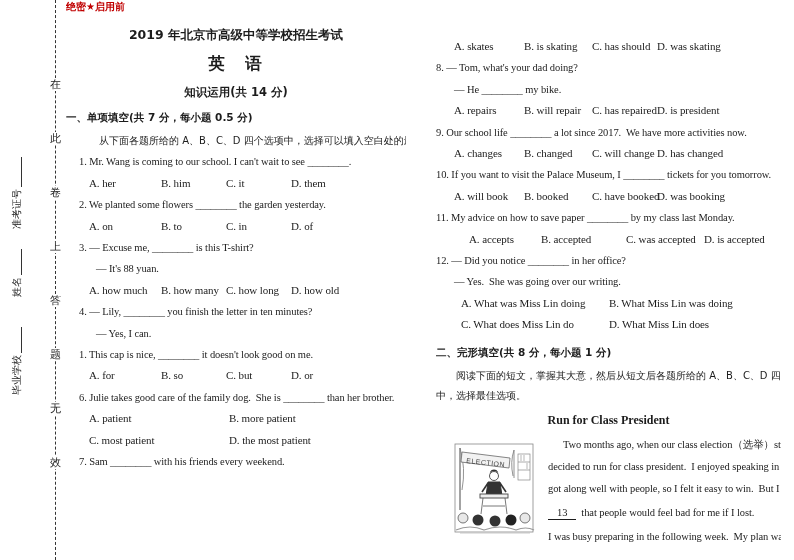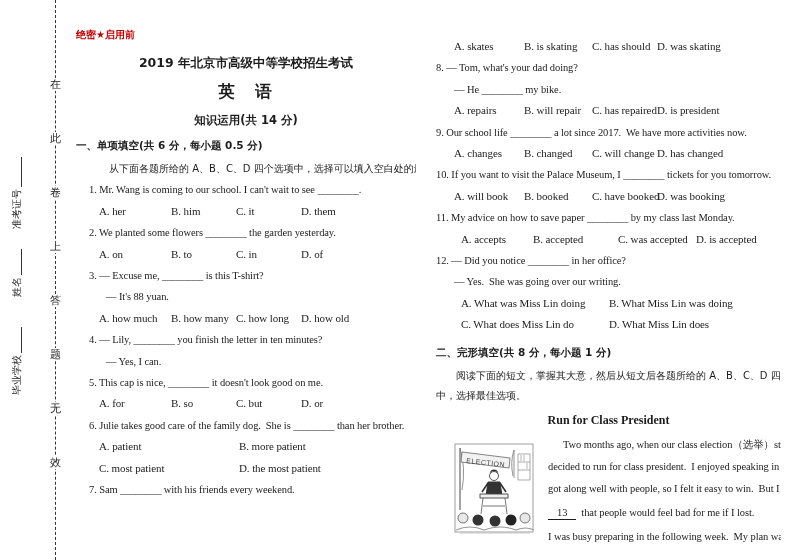--- a/index.html
+++ b/index.html
@@ -9,41 +9,41 @@
   
   .seal-margin { position:absolute; left:0; top:0; width:56px; height:560px; }
   .seal-dash-line { position:absolute; left:55px; top:0; height:560px; width:0; border-left:1px dashed #333; }
   .seal-char { position:absolute; left:49px; width:13px; text-align:center; font-size:11px; color:#222; background:#fff; line-height:13px; }
   .seal-field { position:absolute; display:flex; align-items:center; transform:rotate(-90deg); white-space:nowrap; font-size:10px; color:#222; }
   .seal-underline { display:inline-block; border-bottom:1px solid #333; height:10px; margin-left:2px; }
   .w-lg { width:30px; } .w-md { width:26px; }
 
   
   .col { position:absolute; top:0; overflow:hidden; }
-  .col-left  { left:76px;  width:340px; padding-top:28px; height:560px; }
+  .col-left  { left:66px;  width:340px; height:560px; }
   .col-right { left:436px; width:345px; padding-top:36px; height:560px; }
 
   .line { white-space:pre; font-size:10.5px; line-height:21.4px; letter-spacing:-0.1px; }
   .zh   { font-family:"DejaVu Sans","Liberation Sans",sans-serif; }
 
   .secrecy { font-size:10px; color:#c00000; font-weight:bold; line-height:14px; margin-bottom:8px; }
   .exam-title { text-align:center; font-weight:bold; font-size:12.5px; line-height:26px; margin-top:2px; }
   .subject-title { text-align:center; font-weight:bold; font-size:16.5px; line-height:32px; letter-spacing:2px; }
   .section-title { text-align:center; font-weight:bold; font-size:11.5px; line-height:25px; }
   .part-heading { font-weight:bold; font-size:10.5px; line-height:25px; }
   .instruction { font-size:10px; line-height:21.4px; margin-left:13px; text-indent:2em; white-space:pre; }
 
   .q .stem { margin-left:13px; }
   .q .dialog { margin-left:30px; }
   .opts { display:grid; }
   .opts span { white-space:pre; font-size:11px; line-height:21.4px; letter-spacing:-0.1px; }
   .opts4-l { margin-left:23px; grid-template-columns:72px 65px 65px auto; }
   .opts2-l { margin-left:23px; grid-template-columns:140px auto; }
   .opts4-r { margin-left:18px; grid-template-columns:70px 68px 65px auto; }
-  .opts4-r-wide { margin-left:25px; grid-template-columns:72px 85px 78px auto; }
+  .opts4-r-wide { margin-left:33px; grid-template-columns:72px 85px 78px auto; }
   .opts2-r { margin-left:25px; grid-template-columns:148px auto; }
   .col-right .q .stem { margin-left:0; }
   .col-right .q .dialog { margin-left:18px; }
 
   .part2-heading { font-weight:bold; font-size:10.5px; line-height:24px; margin-top:4px; }
   .p2-instr1 { font-size:10px; line-height:20px; text-indent:2em; white-space:pre; margin-top:2px; }
   .p2-instr2 { font-size:10px; line-height:20px; white-space:pre; }
   .passage-title { text-align:center; font-weight:bold; font-size:12px; line-height:24px; margin-top:2px; }
 
   .passage { margin-top:2px; }
@@ -80,21 +80,21 @@
     <span class="seal-char" style="top:348px;">题</span>
     <span class="seal-char" style="top:402px;">无</span>
     <span class="seal-char" style="top:456px;">效</span>
   </div>
 
   <div class="col col-left">
     <div class="secrecy zh">绝密★启用前</div>
     <div class="exam-title zh">2019 年北京市高级中等学校招生考试</div>
     <div class="subject-title zh">英　语</div>
     <div class="section-title zh">知识运用(共 14 分)</div>
-    <div class="part-heading zh">一、单项填空(共 6 分，每小题 0.5 分)</div>
+    <div class="part-heading zh">一、单项填空(共 7 分，每小题 0.5 分)</div>
     <p class="instruction zh">从下面各题所给的 A、B、C、D 四个选项中，选择可以填入空白处的最佳选项。</p>
 
     <div class="q">
       <div class="line stem">1. Mr. Wang is coming to our school. I can't wait to see ________.</div>
       <div class="opts opts4-l">
         <span>A. her</span>
         <span>B. him</span>
         <span>C. it</span>
         <span>D. them</span>
       </div>
@@ -120,21 +120,21 @@
         <span>D. how old</span>
       </div>
     </div>
 
     <div class="q">
       <div class="line stem">4. — Lily, ________ you finish the letter in ten minutes?</div>
       <div class="line dialog">— Yes, I can.</div>
     </div>
 
     <div class="q">
-      <div class="line stem">5. This cap is nice, ________ it doesn't look good on me.</div>
+      <div class="line stem">1. This cap is nice, ________ it doesn't look good on me.</div>
       <div class="opts opts4-l">
         <span>A. for</span>
         <span>B. so</span>
         <span>C. but</span>
         <span>D. or</span>
       </div>
     </div>
 
     <div class="q">
       <div class="line stem">6. Julie takes good care of the family dog.  She is ________ than her brother.</div>

